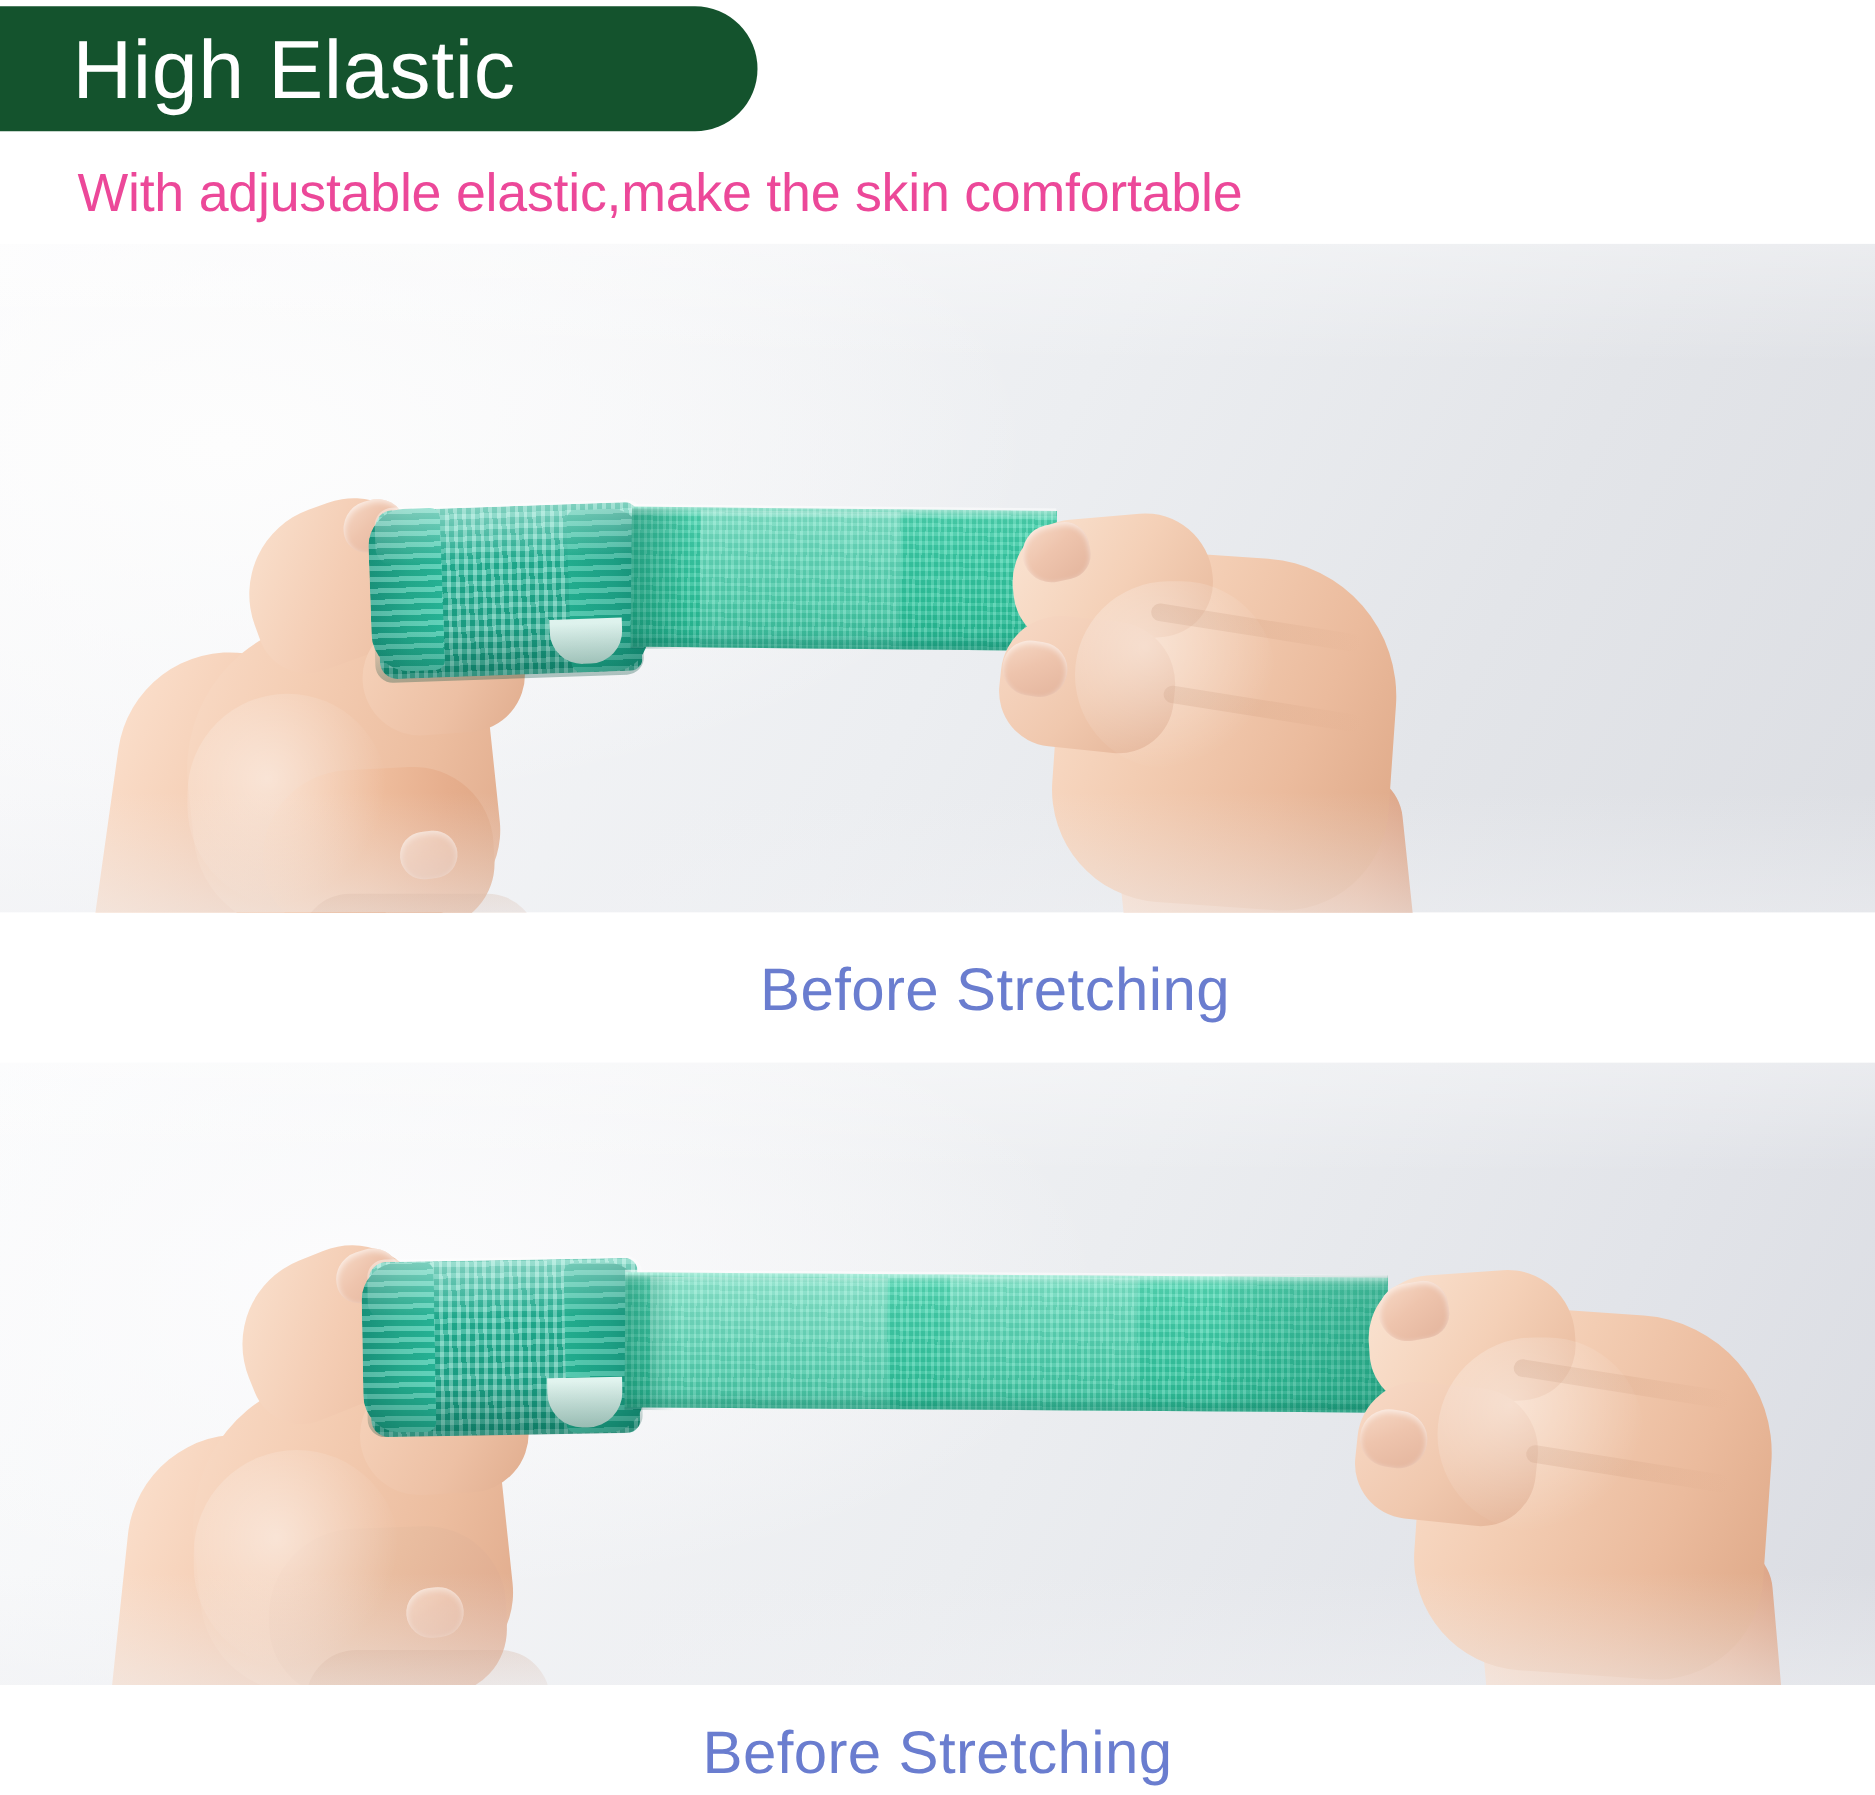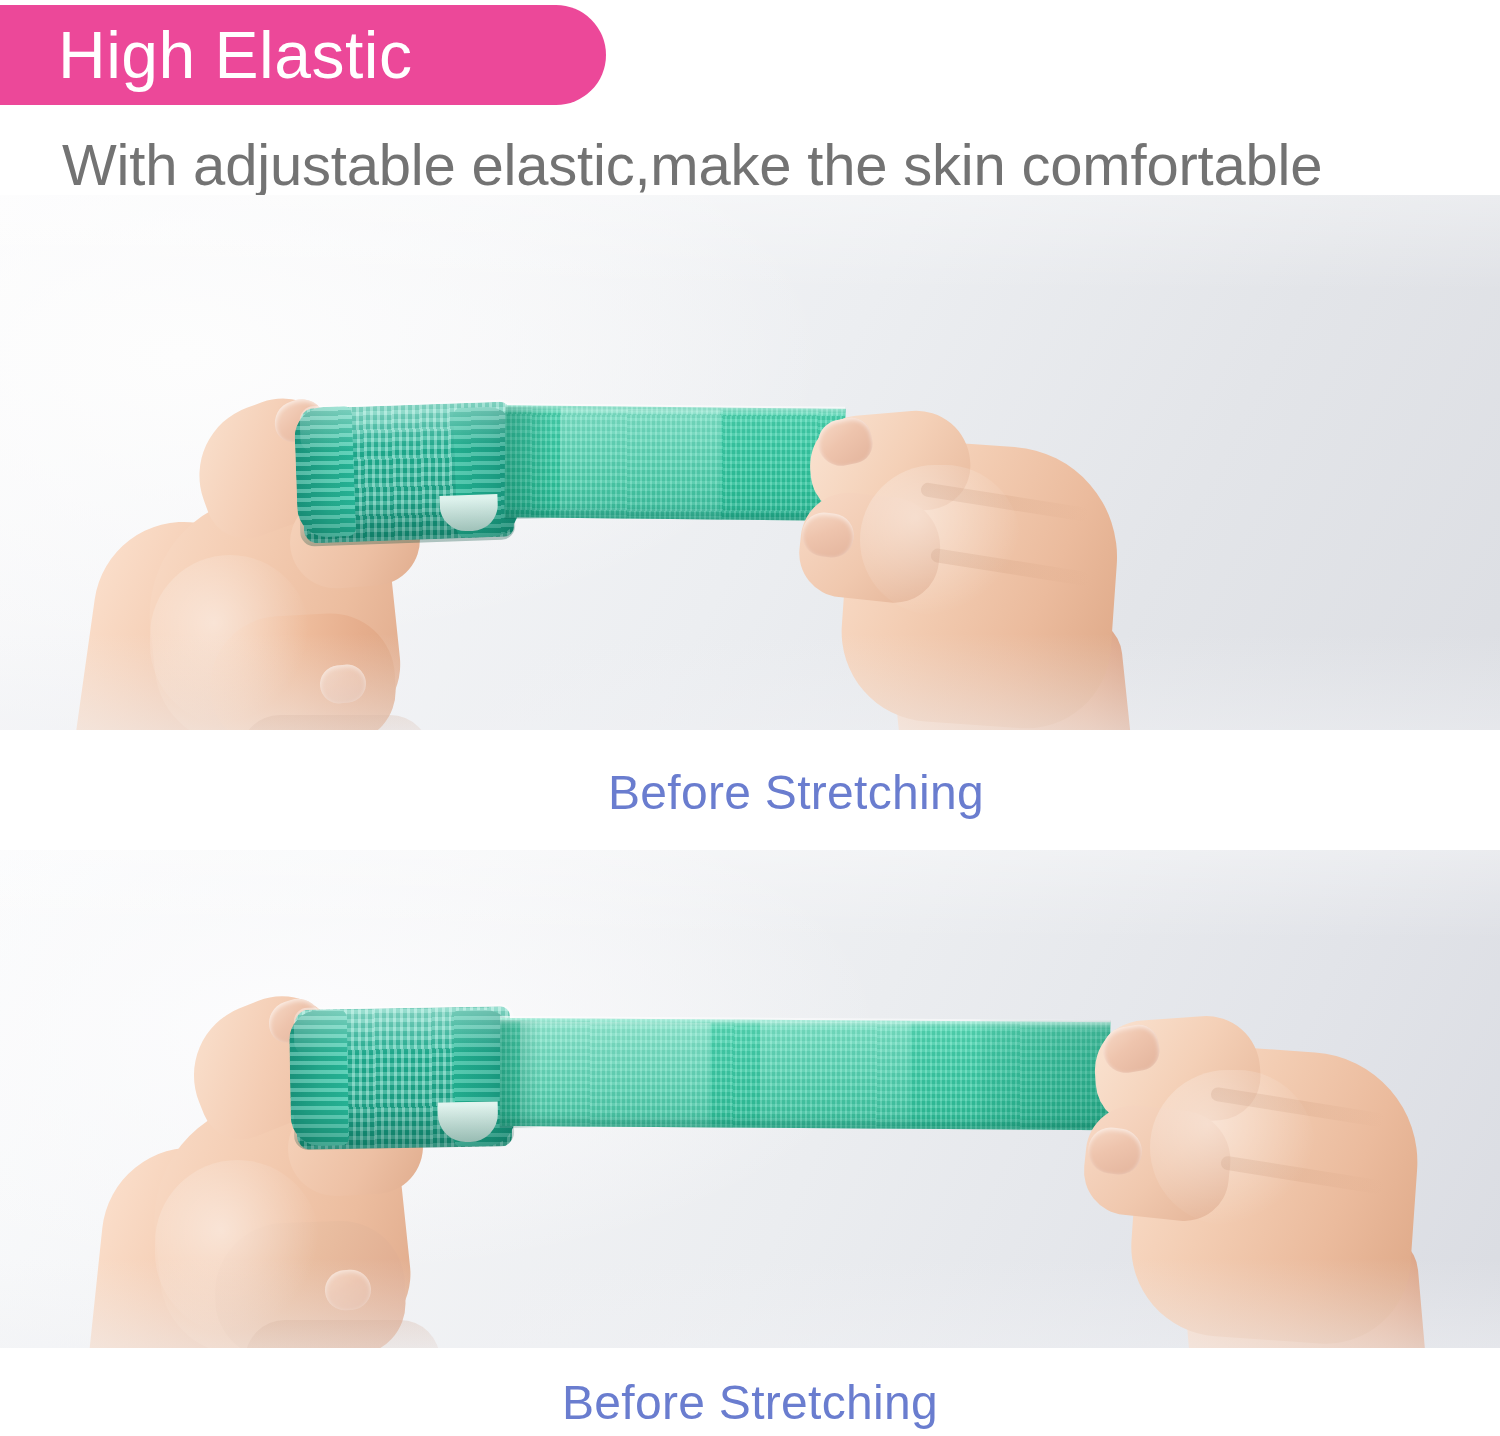--- a/index.html
+++ b/index.html
@@ -9,37 +9,37 @@
     font-family:"Liberation Sans", sans-serif;
     overflow:hidden; position:relative;
   }
 
   
   .header{ position:absolute; left:0; top:0; width:1500px; height:195px; background:#ffffff; }
 
   .badge{
     position:absolute; left:0; top:5px;
     width:606px; height:100px;
-    background:#ec4899;
+    background:#14532d;
     border-radius:0 52px 52px 0;
     display:flex; align-items:center;
   }
   .badge-text{
     color:#ffffff;
     font-size:66px;
     letter-spacing:0.5px;
     padding-left:58px;
     line-height:1;
     white-space:nowrap;
   }
 
   .subtitle{
     position:absolute; left:62px; top:131px;
-    color:#737373;
-    font-size:58px;
+    color:#ec4899;
+    font-size:43px;
     letter-spacing:-0.2px;
     white-space:nowrap;
   }
 
   
   .photo{
     position:absolute; left:0; width:1500px; overflow:hidden;
   }
   .photo-1{ top:195px; height:535px; }
   .photo-2{ top:850px; height:498px; }

